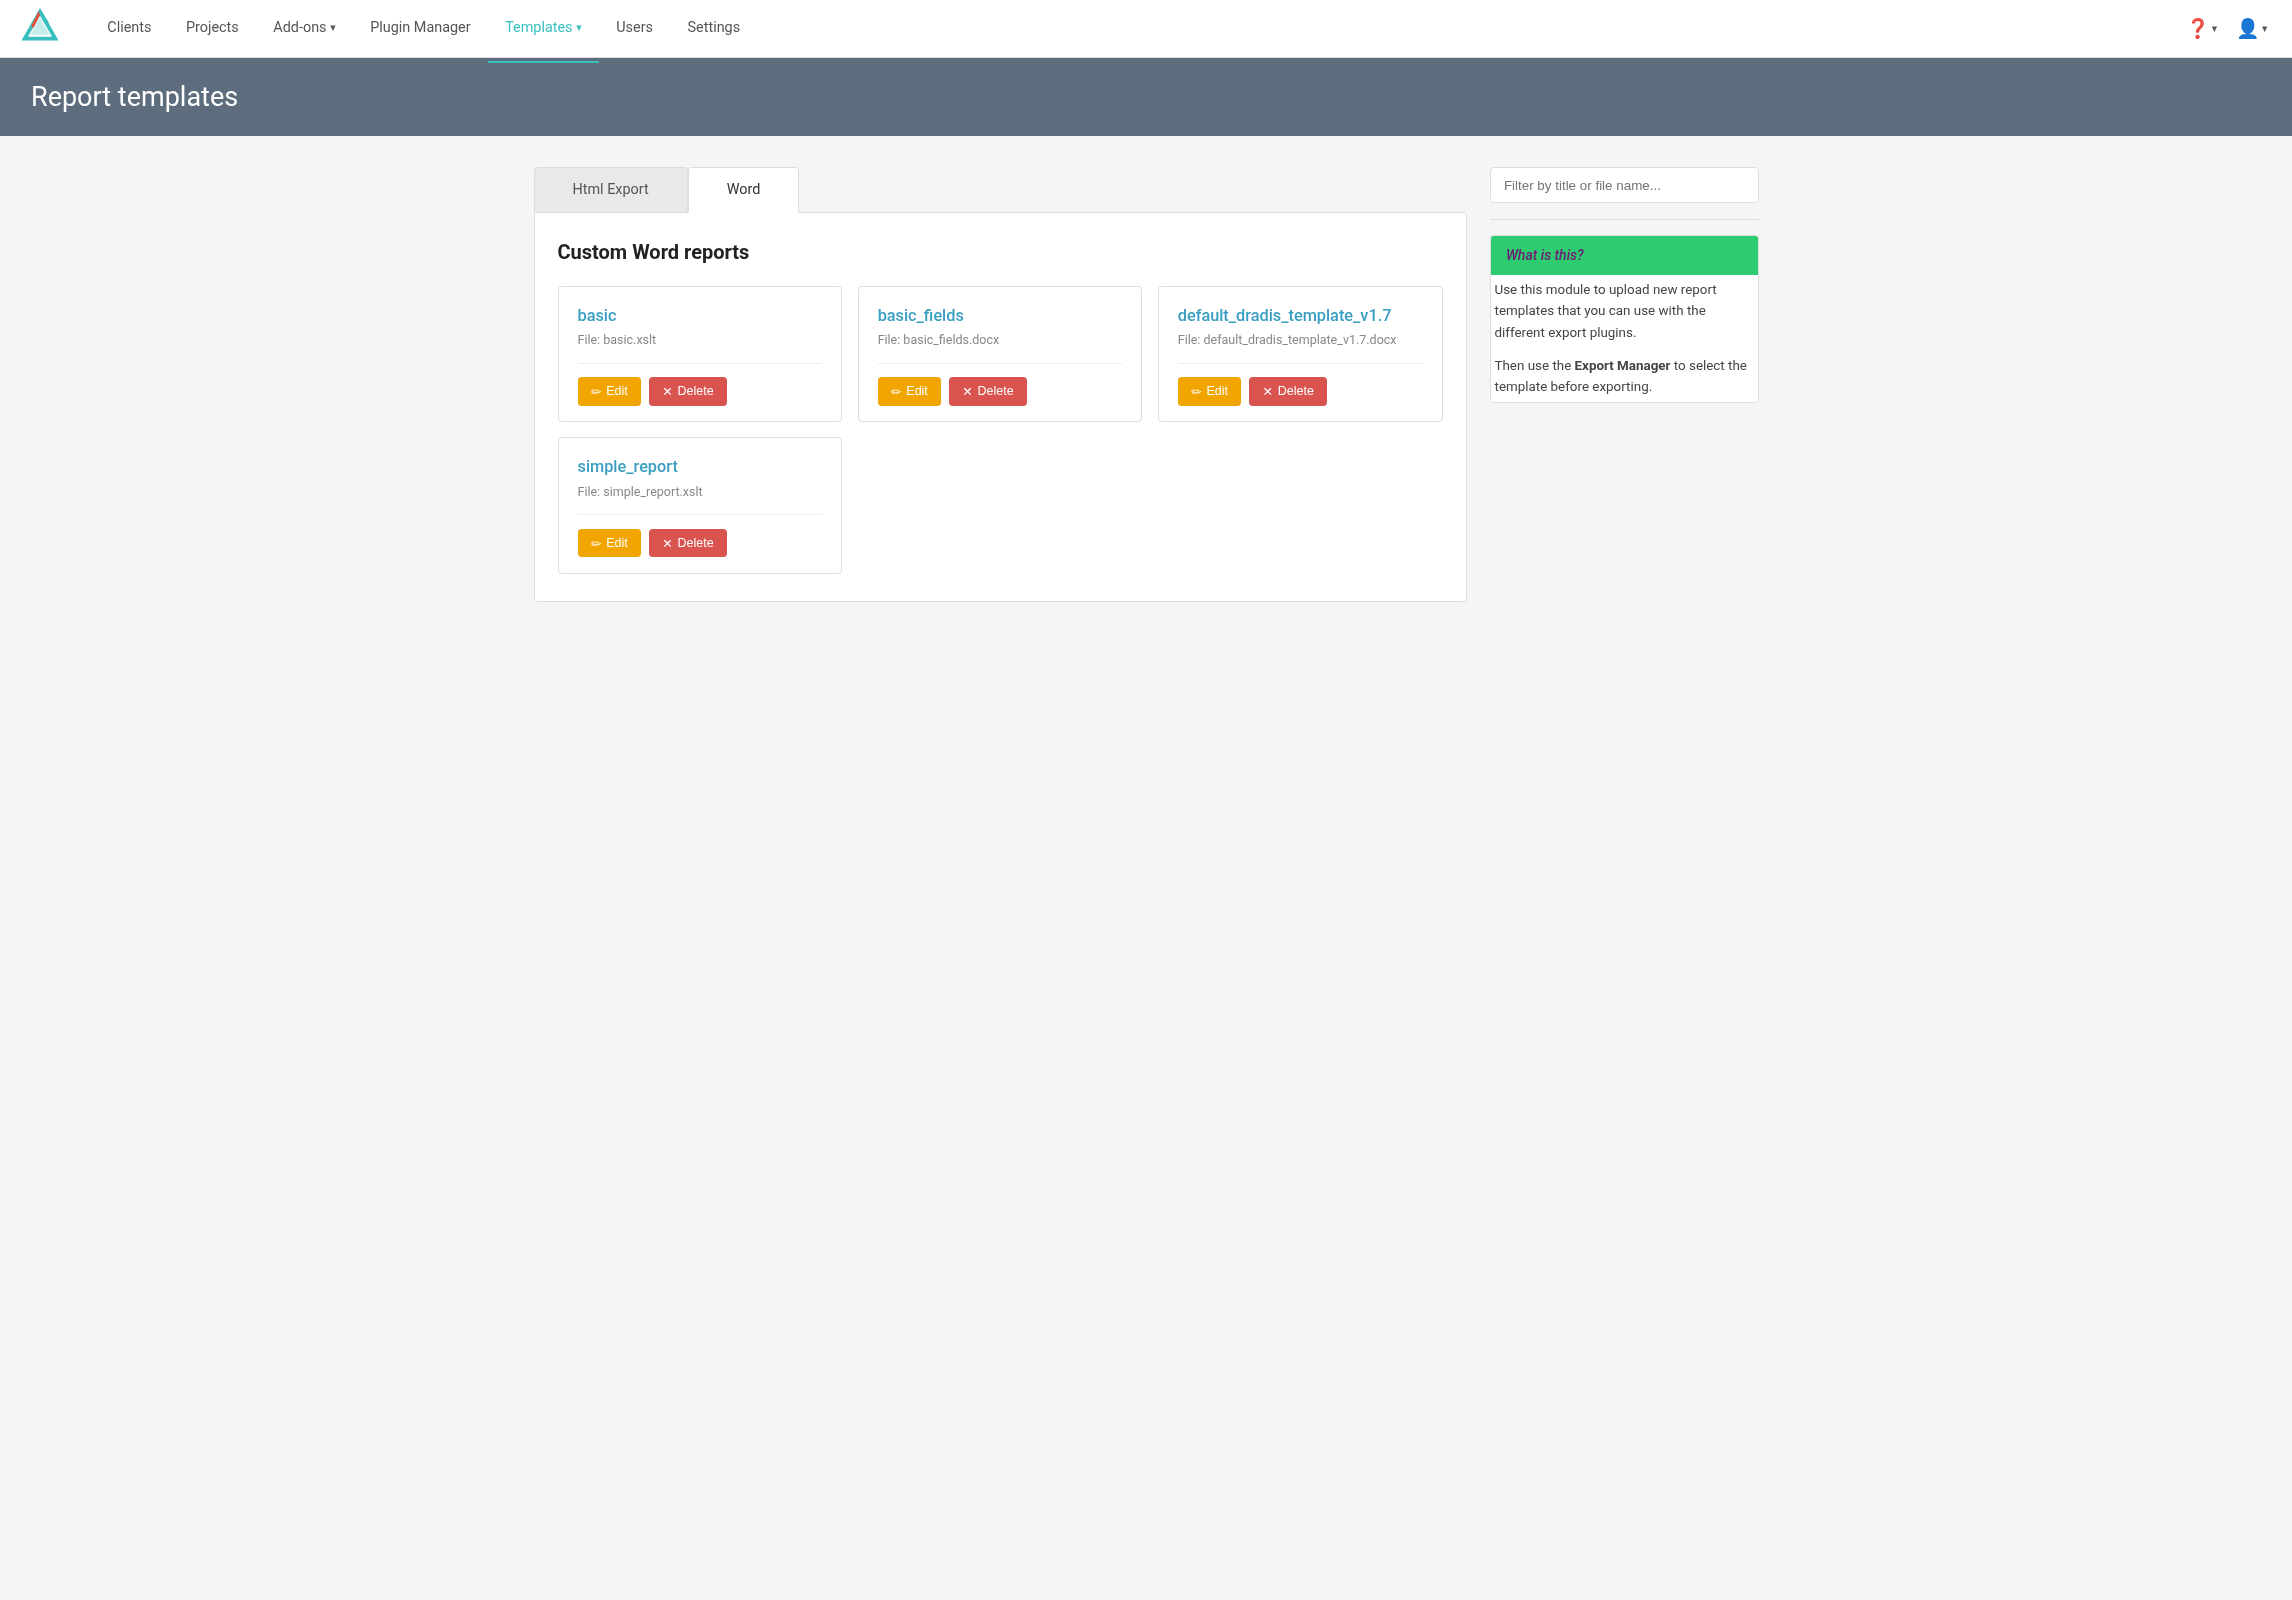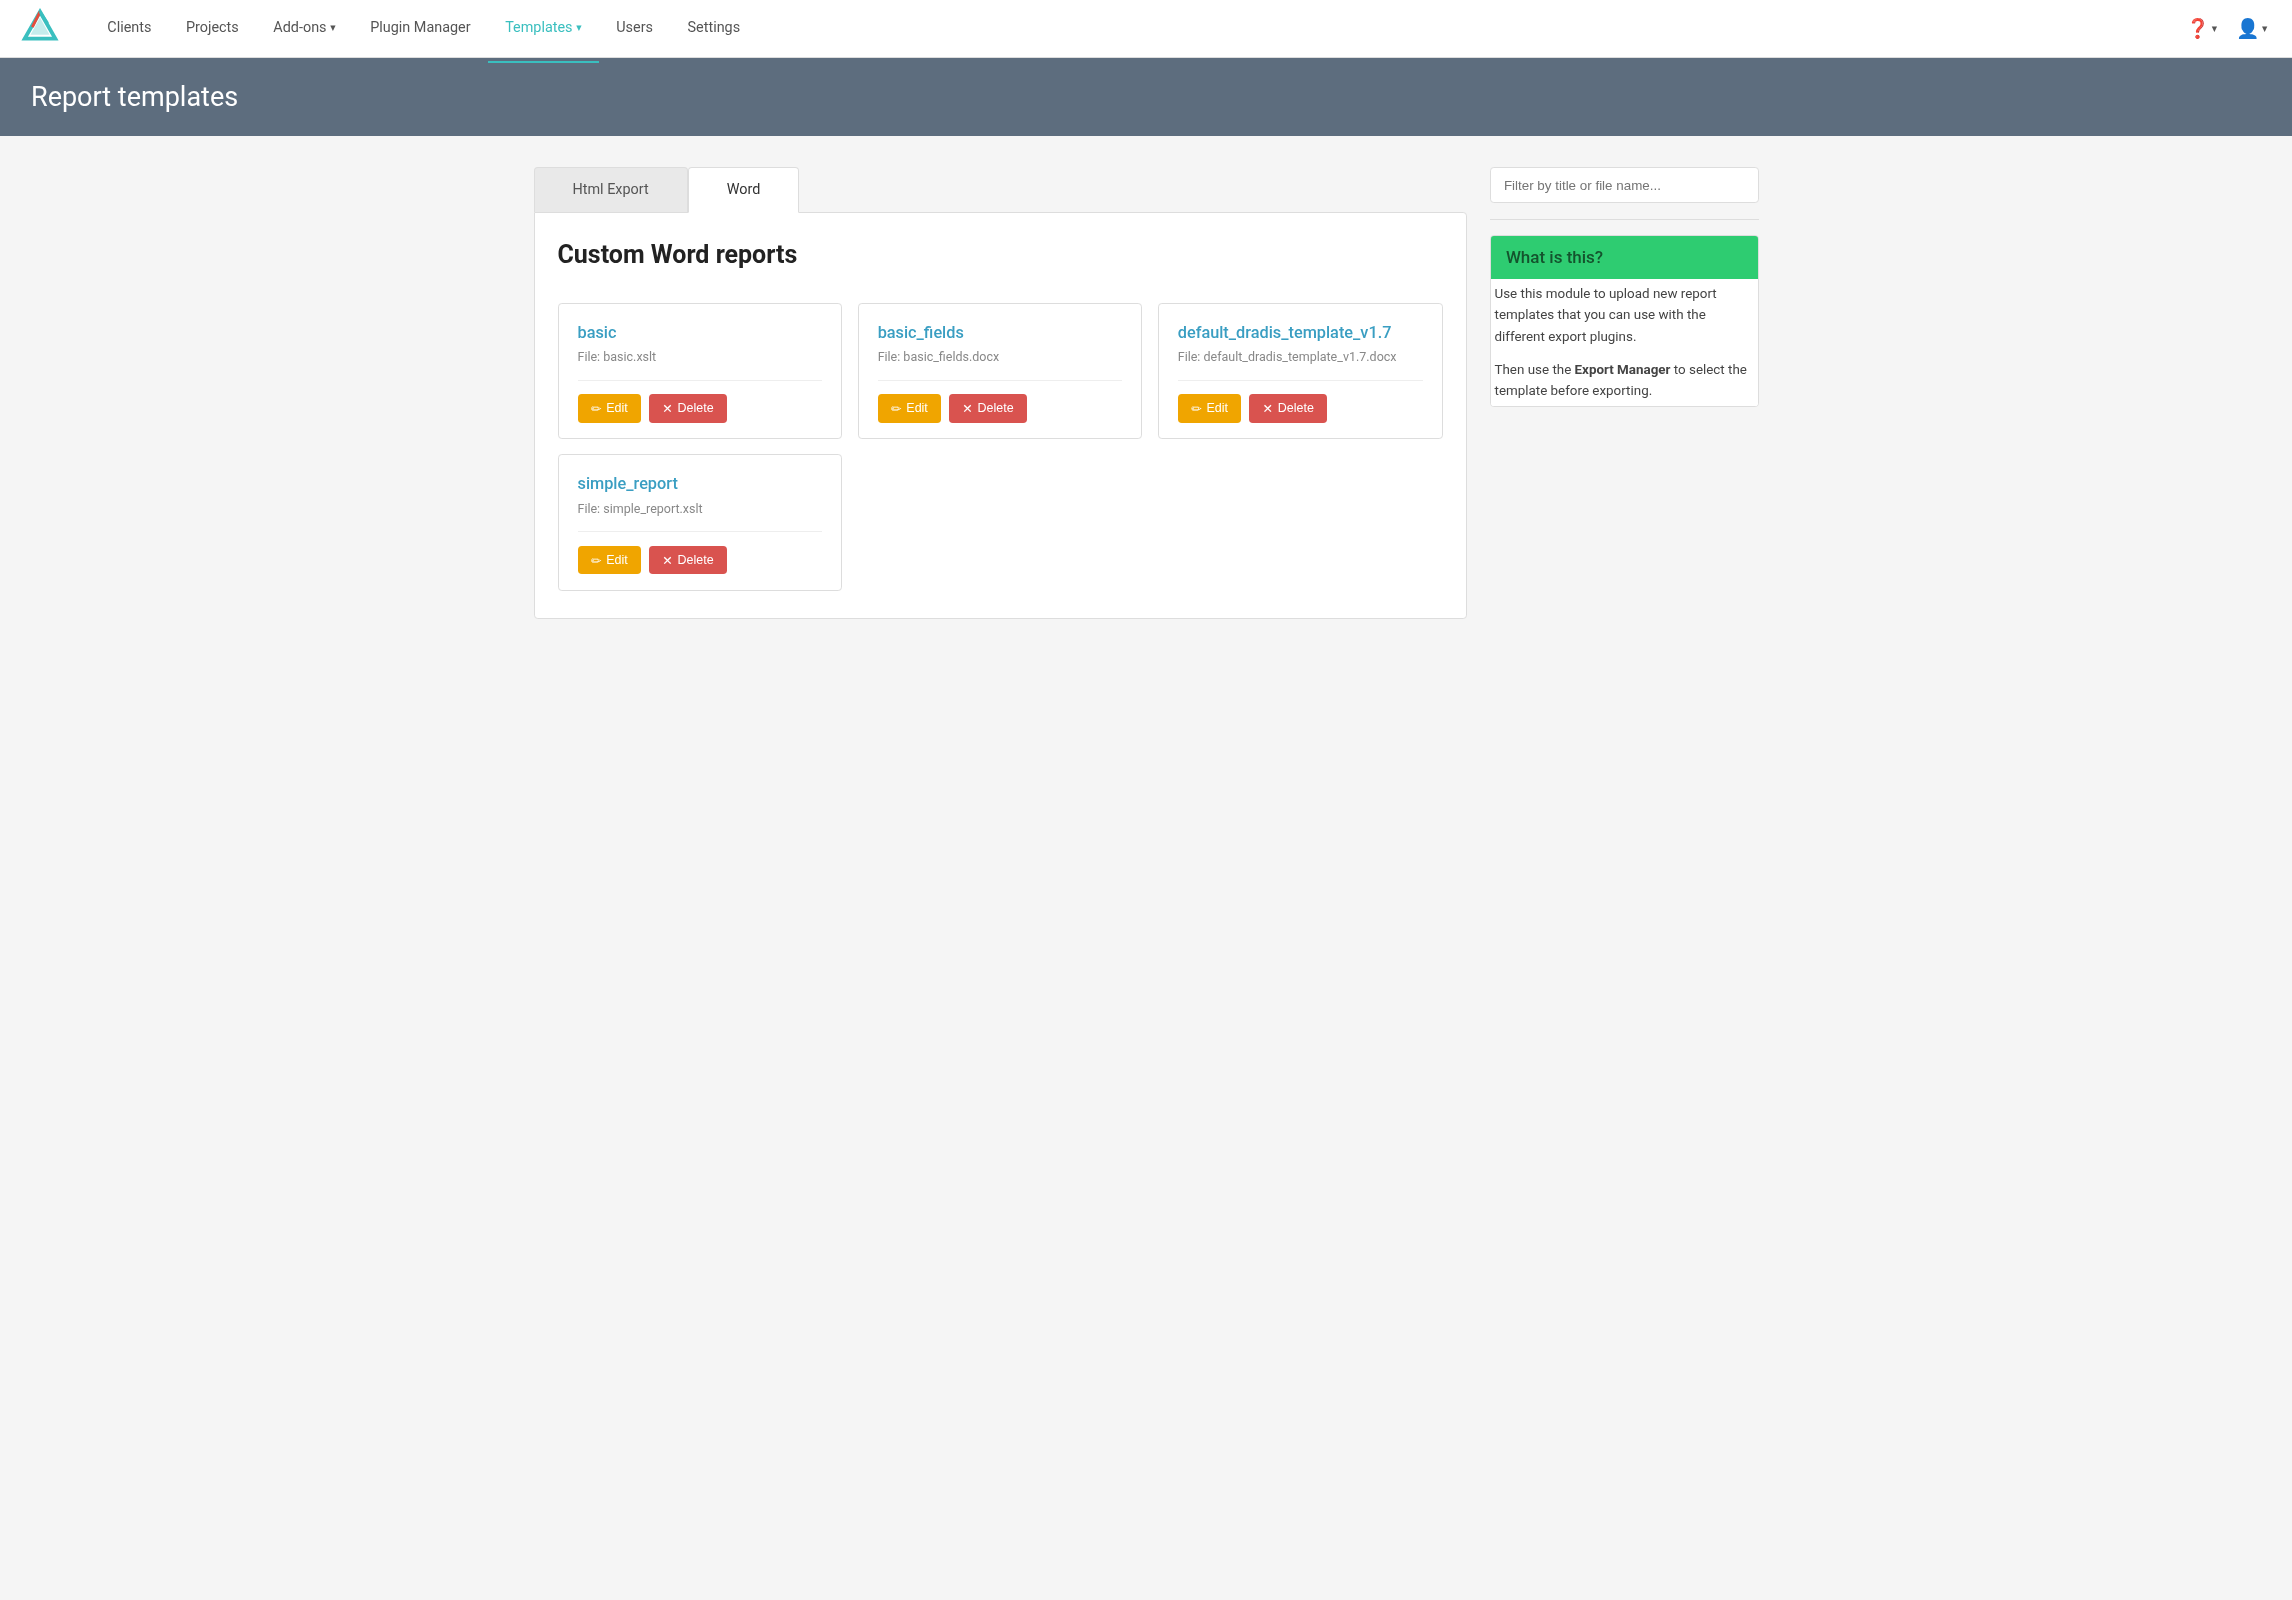--- a/index.html
+++ b/index.html
@@ -115,23 +115,23 @@
     }
 
     
     .tab-content {
       background: #fff;
       border: 1px solid #ddd;
       border-radius: 0 3.8px 3.8px 3.8px;
       padding: 27px 23px;
     }
     .tab-content h2 {
-      font-size: 25px;
+      font-size: 20px;
       font-weight: 700;
-      margin-bottom: 34px;
+      margin-bottom: 22px;
       color: #222;
     }
 
     
     .add-templates-area {
       border: 1px solid #ddd;
       border-radius: 3.8px;
       padding: 19px;
       margin-bottom: 19px;
       text-align: center;
@@ -236,24 +236,25 @@
     }
 
     
     .info-box {
       border: 1px solid #ddd;
       border-radius: 3.8px;
       overflow: hidden;
     }
     .info-box-header {
       background: #2ecc71;
-      color: #14532d;
+      color: #701a75;
       padding: 11.5px 15.4px;
-      font-size: 17px;
+      font-size: 14px;
       font-weight: 500;
+      font-style: italic;
     }
     .info-box-body {
       padding: 4px;
       font-size: 13.4px;
       line-height: 1.6;
       color: #444;
       background: #fff;
     }
     .info-box-body p + p {
       margin-top: 11.5px;

